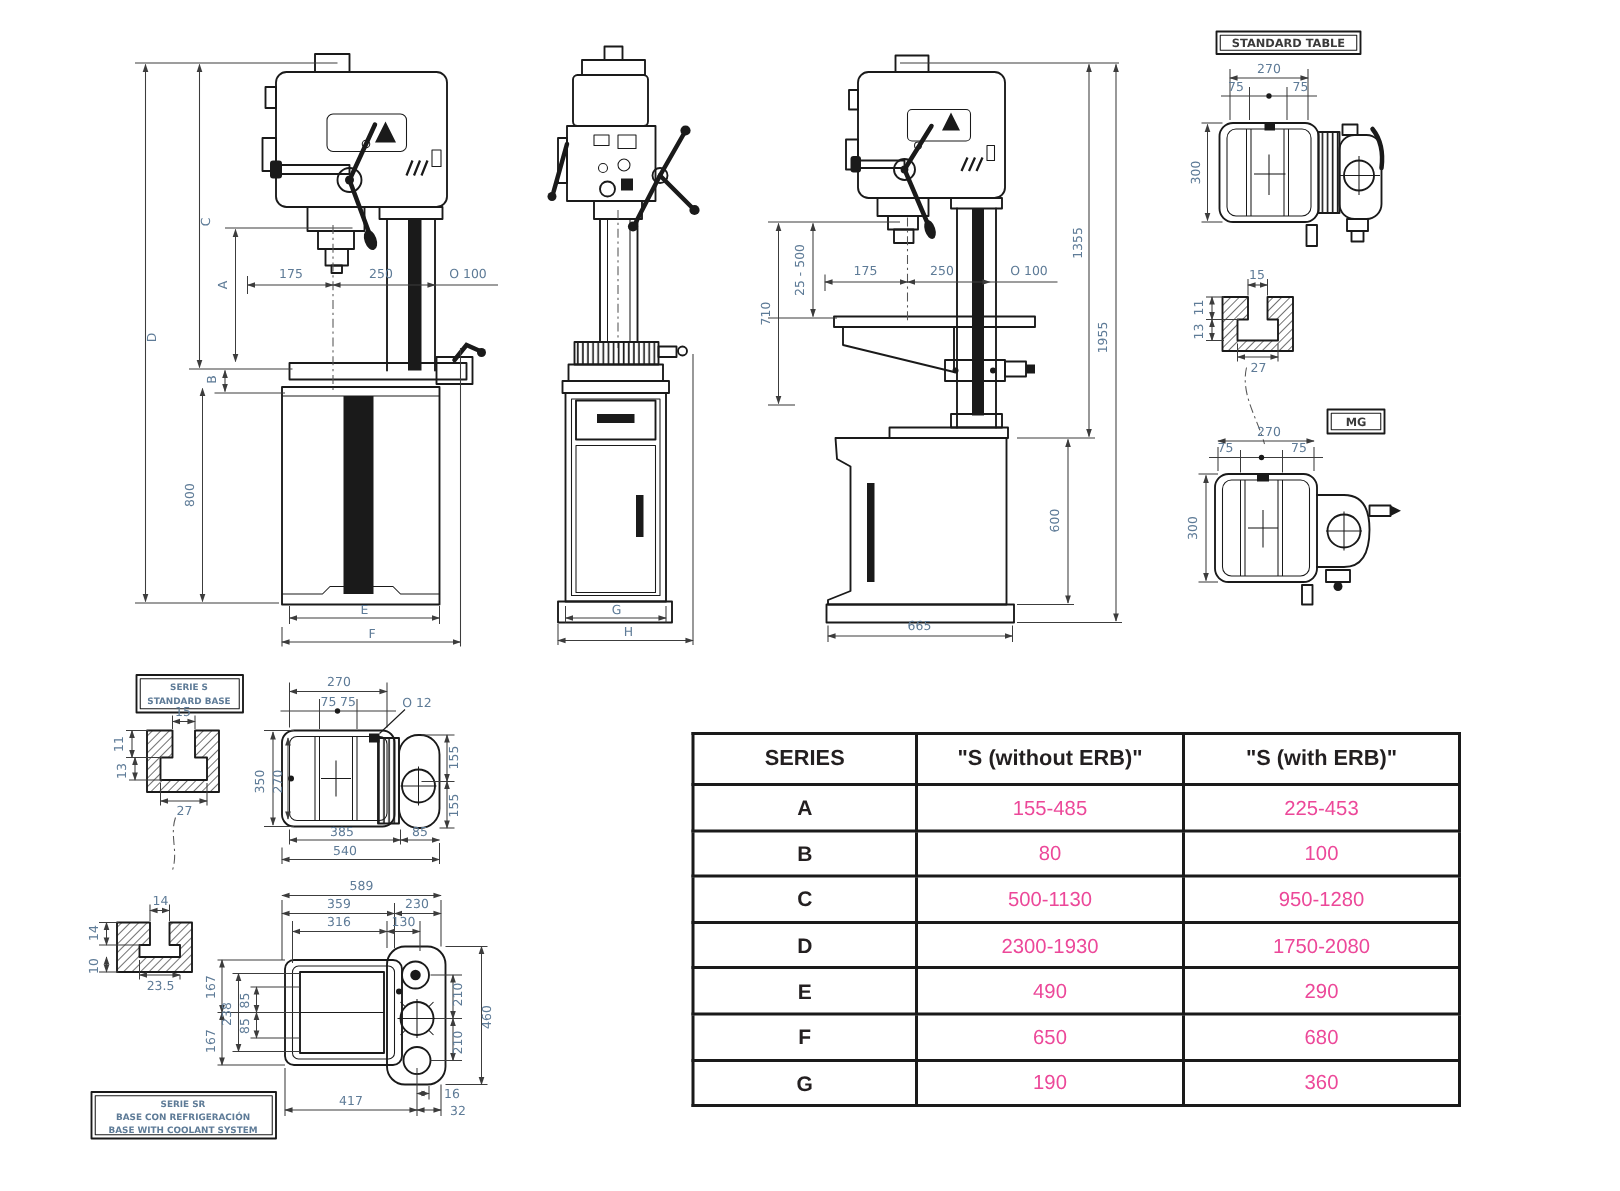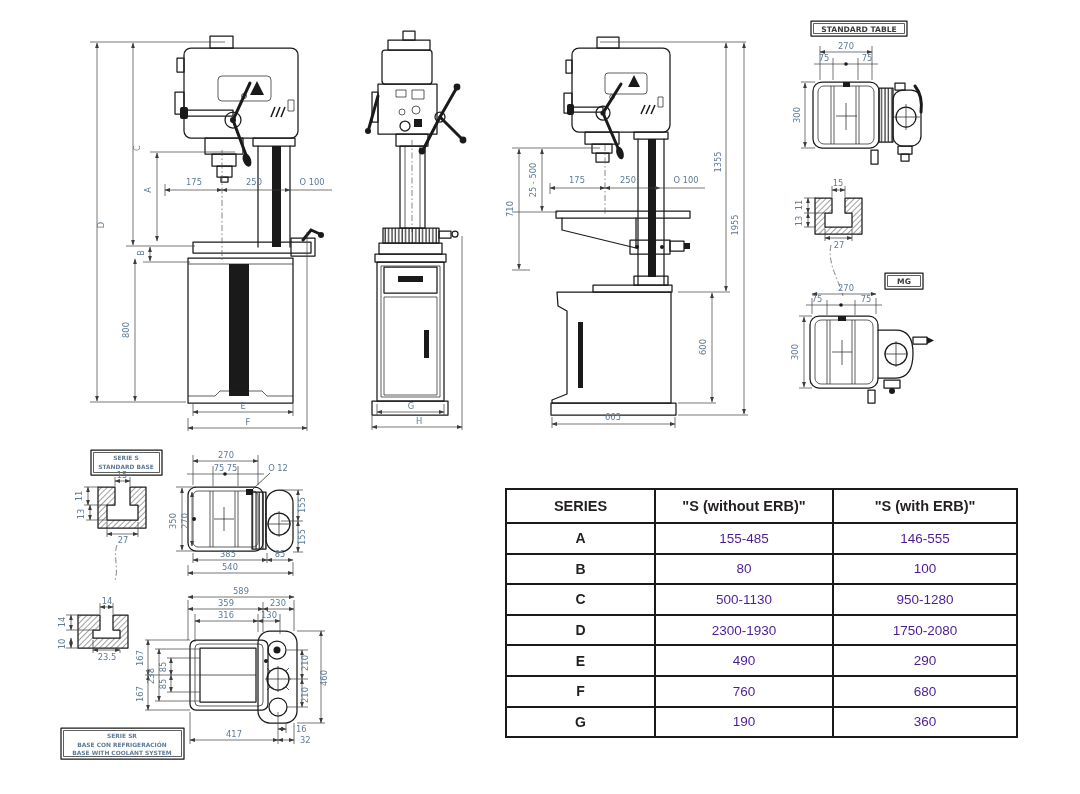--- a/index.html
+++ b/index.html
@@ -14,25 +14,25 @@
   .lg{stroke:#1a1a1a;stroke-width:1.5;fill:none;}
   .d{stroke:#3c3c3c;fill:none;stroke-width:0.7;}
   .da{marker-start:url(#ar);marker-end:url(#ar);}
   .cl{stroke:#555;stroke-width:0.7;fill:none;stroke-dasharray:6 2.5 1.5 2.5;}
   .dm{font-size:8.3px;fill:#5e7b97;}
   .ttl{font-size:7.6px;font-weight:bold;fill:#3a3a3a;}
   .lbl{font-size:5.9px;font-weight:bold;fill:#5e7b97;}
   .hatched{fill:url(#ht);}
   .ribs{fill:url(#vr);}
   
-  #spec{position:absolute;left:505px;top:488px;width:511px;border-collapse:collapse;
+  #spec{position:absolute;left:461px;top:488px;width:511px;border-collapse:collapse;
         background:#fff;table-layout:fixed;}
   #spec th,#spec td{border:2px solid #1a1a1a;text-align:center;padding:0;}
   #spec th{height:32px;font-size:14.5px;font-weight:bold;color:#231f20;}
-  #spec td{height:28.6px;font-size:13.5px;color:#4c1d95;}
+  #spec td{height:28.6px;font-size:13.5px;color:#ec4899;}
   #spec td.ltr{font-weight:bold;color:#231f20;font-size:14px;}
   #spec col.c1{width:149px;} #spec col.c2{width:178px;} #spec col.c3{width:184px;}
 </style>
 </head>
 <body>
 
 <div id="canvas">
 
 <svg width="1080" height="794" viewBox="0 0 1080 794">
   <defs>
@@ -512,21 +512,21 @@
     <tr>
       <th>SERIES</th>
       <th>"S (without ERB)"</th>
       <th>"S (with ERB)"</th>
     </tr>
   </thead>
   <tbody>
     <tr>
       <td class="ltr">A</td>
       <td>155-485</td>
-      <td>146-555</td>
+      <td>225-453</td>
     </tr>
     <tr>
       <td class="ltr">B</td>
       <td>80</td>
       <td>100</td>
     </tr>
     <tr>
       <td class="ltr">C</td>
       <td>500-1130</td>
       <td>950-1280</td>
@@ -536,21 +536,21 @@
       <td>2300-1930</td>
       <td>1750-2080</td>
     </tr>
     <tr>
       <td class="ltr">E</td>
       <td>490</td>
       <td>290</td>
     </tr>
     <tr>
       <td class="ltr">F</td>
-      <td>760</td>
+      <td>650</td>
       <td>680</td>
     </tr>
     <tr>
       <td class="ltr">G</td>
       <td>190</td>
       <td>360</td>
     </tr>
   </tbody>
 </table>
 

